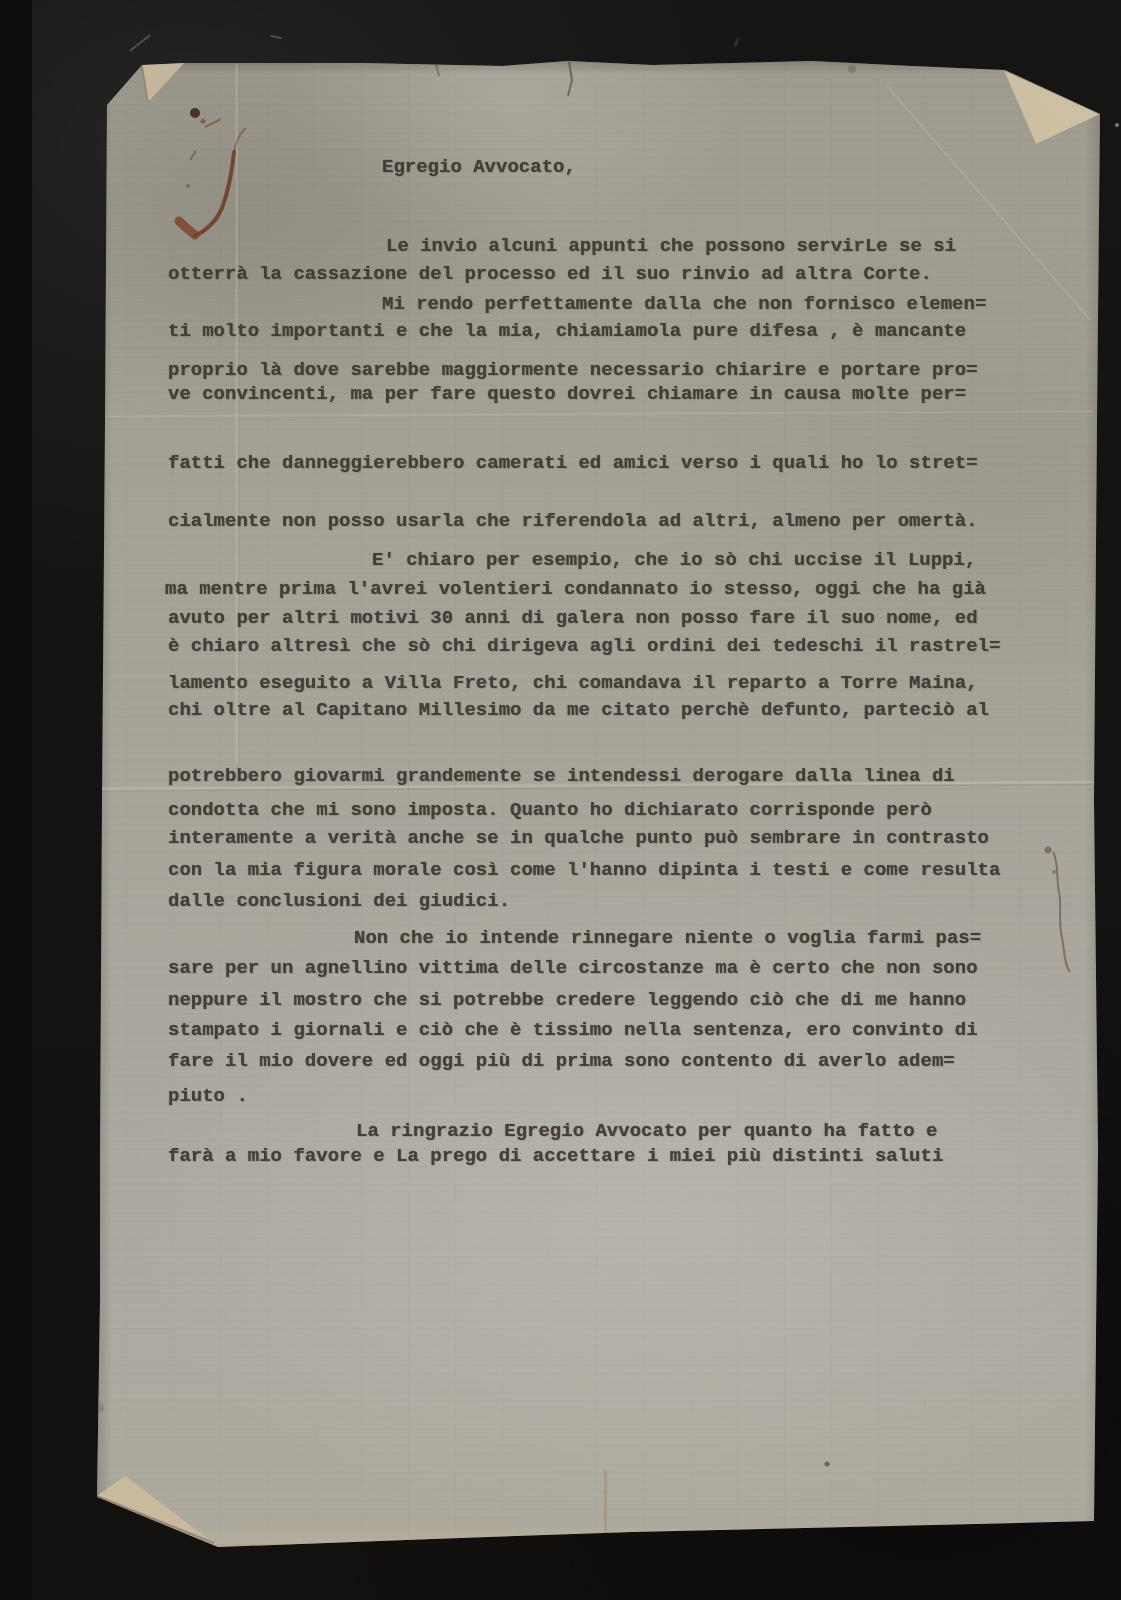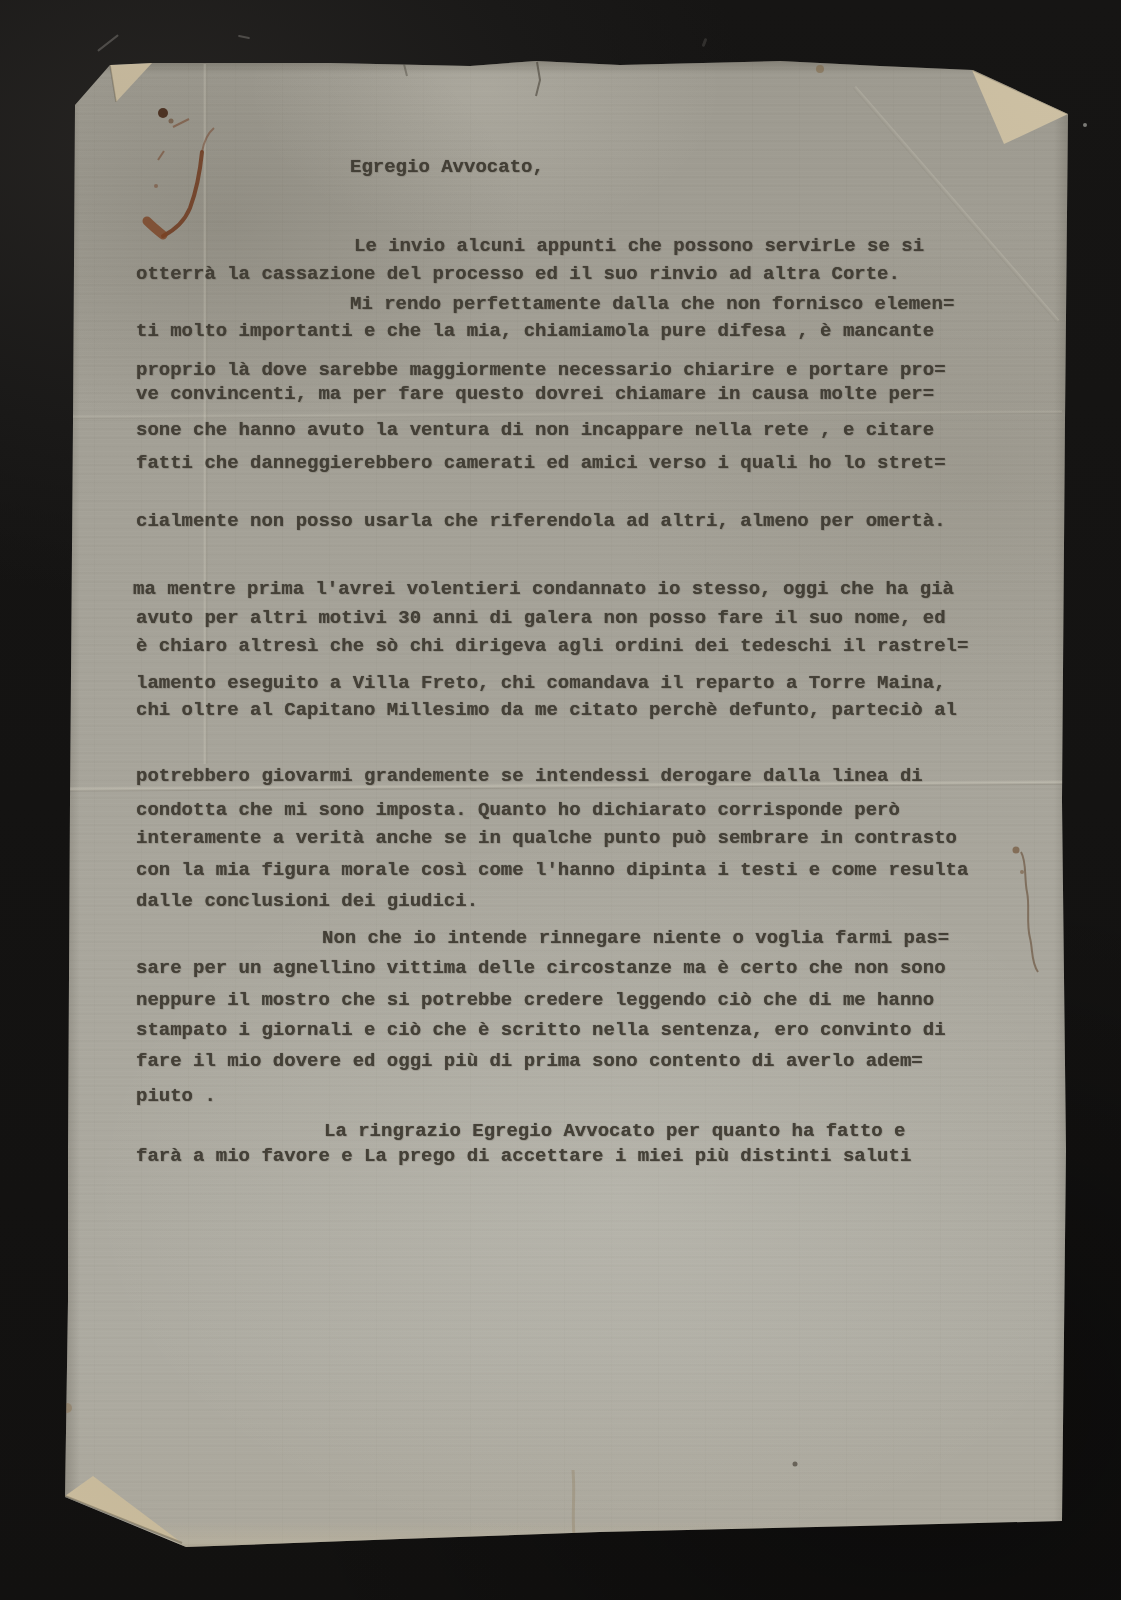--- a/index.html
+++ b/index.html
@@ -8,20 +8,21 @@
     width:1121px;height:1600px;position:relative;overflow:hidden;
     background:#0f0e0d;
     font-family:"Liberation Mono","DejaVu Sans Mono",monospace;
   }
   .stage{
     position:absolute;inset:0;
     background:
       radial-gradient(850px 650px at 14% 9%, #262422 0%, #1a1918 45%, rgba(0,0,0,0) 70%),
       radial-gradient(1100px 900px at 82% 88%, rgba(0,0,0,.38), rgba(0,0,0,0) 60%),
       linear-gradient(#161514,#121110);
+    margin-left: 32px;
   }
   .speck{position:absolute;background:rgba(175,172,165,.32);border-radius:2px;}
   .speck.s1{left:95px;top:42px;width:26px;height:2px;transform:rotate(-38deg);}
   .speck.s2{left:238px;top:36px;width:12px;height:2px;transform:rotate(12deg);}
   .speck.s3{left:703px;top:38px;width:3px;height:9px;transform:rotate(20deg);opacity:.55;}
   .speck.s4{left:1083px;top:123px;width:4px;height:4px;border-radius:50%;background:rgba(205,205,198,.55);}
 
   
   .paper{
     position:absolute;inset:0;
@@ -129,36 +130,36 @@
     </svg>
 
     <div class="text-layer">
       <div class="ln" style="top:154px;left:214px">Egregio Avvocato,</div>
       <div class="ln" style="top:233px;left:218px">Le invio alcuni appunti che possono servirLe se si</div>
       <div class="ln" style="top:261px;left:0">otterrà la cassazione del processo ed il suo rinvio ad altra Corte.</div>
       <div class="ln" style="top:291px;left:214px">Mi rendo perfettamente dalla che non fornisco elemen=</div>
       <div class="ln" style="top:318px;left:0">ti molto importanti e che la mia, chiamiamola pure difesa , è mancante</div>
       <div class="ln" style="top:357px;left:0">proprio là dove sarebbe maggiormente necessario chiarire e portare pro=</div>
       <div class="ln" style="top:381px;left:0">ve convincenti, ma per fare questo dovrei chiamare in causa molte per=</div>
-      <div class="ln" style="top:417px;left:0">sone che hanno avuto la ventura di non incappare nella rete , e citare</div>
       <div class="ln" style="top:450px;left:0">fatti che danneggierebbero camerati ed amici verso i quali ho lo stret=</div>
       <div class="ln" style="top:508px;left:0">cialmente non posso usarla che riferendola ad altri, almeno per omertà.</div>
+      <div class="ln" style="top:547px;left:204px">E' chiaro per esempio, che io sò chi uccise il Luppi,</div>
       <div class="ln" style="top:576px;left:-3px">ma mentre prima l'avrei volentieri condannato io stesso, oggi che ha già</div>
       <div class="ln" style="top:605px;left:0">avuto per altri motivi 30 anni di galera non posso fare il suo nome, ed</div>
       <div class="ln" style="top:633px;left:0">è chiaro altresì che sò chi dirigeva agli ordini dei tedeschi il rastrel=</div>
       <div class="ln" style="top:670px;left:0">lamento eseguito a Villa Freto, chi comandava il reparto a Torre Maina,</div>
       <div class="ln" style="top:697px;left:0">chi oltre al Capitano Millesimo da me citato perchè defunto, parteciò al</div>
       <div class="ln" style="top:763px;left:0">potrebbero giovarmi grandemente se intendessi derogare dalla linea di</div>
       <div class="ln" style="top:797px;left:0">condotta che mi sono imposta. Quanto ho dichiarato corrisponde però</div>
       <div class="ln" style="top:825px;left:0">interamente a verità anche se in qualche punto può sembrare in contrasto</div>
       <div class="ln" style="top:857px;left:0">con la mia figura morale così come l'hanno dipinta i testi e come resulta</div>
       <div class="ln" style="top:888px;left:0">dalle conclusioni dei giudici.</div>
       <div class="ln" style="top:925px;left:186px">Non che io intende rinnegare niente o voglia farmi pas=</div>
       <div class="ln" style="top:955px;left:0">sare per un agnellino vittima delle circostanze ma è certo che non sono</div>
       <div class="ln" style="top:987px;left:0">neppure il mostro che si potrebbe credere leggendo ciò che di me hanno</div>
-      <div class="ln" style="top:1017px;left:0">stampato i giornali e ciò che è scritto nella sentenza, ero convinto di</div>
+      <div class="ln" style="top:1017px;left:0">stampato i giornali e ciò che è tissimo nella sentenza, ero convinto di</div>
       <div class="ln" style="top:1048px;left:0">fare il mio dovere ed oggi più di prima sono contento di averlo adem=</div>
       <div class="ln" style="top:1083px;left:0">piuto .</div>
       <div class="ln" style="top:1118px;left:188px">La ringrazio Egregio Avvocato per quanto ha fatto e</div>
       <div class="ln" style="top:1143px;left:0">farà a mio favore e La prego di accettare i miei più distinti saluti</div>
     </div>
   </div>
 </div>
 
 </body></html>

